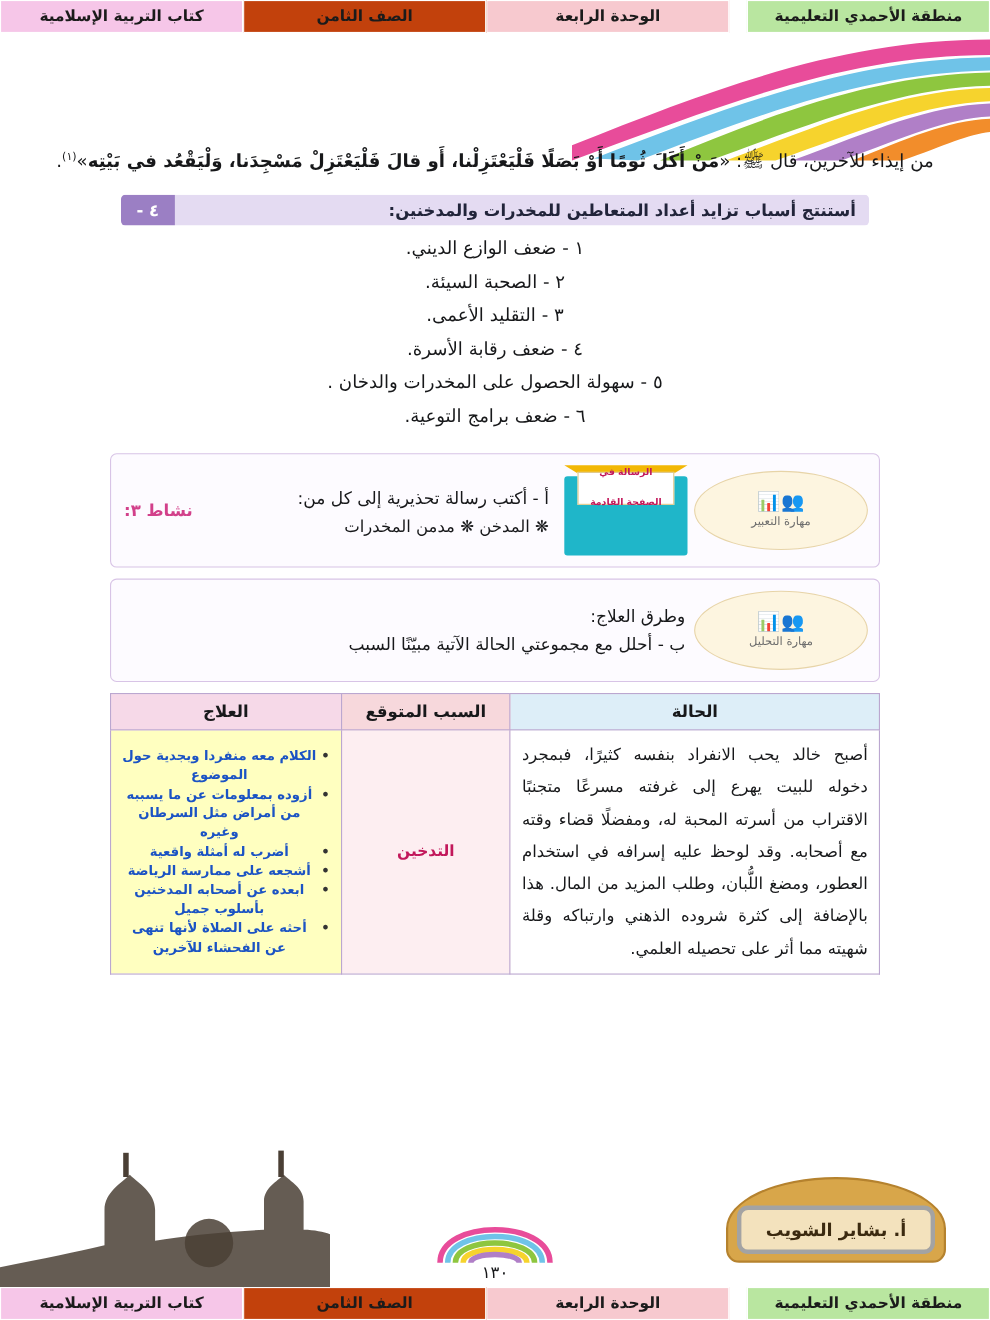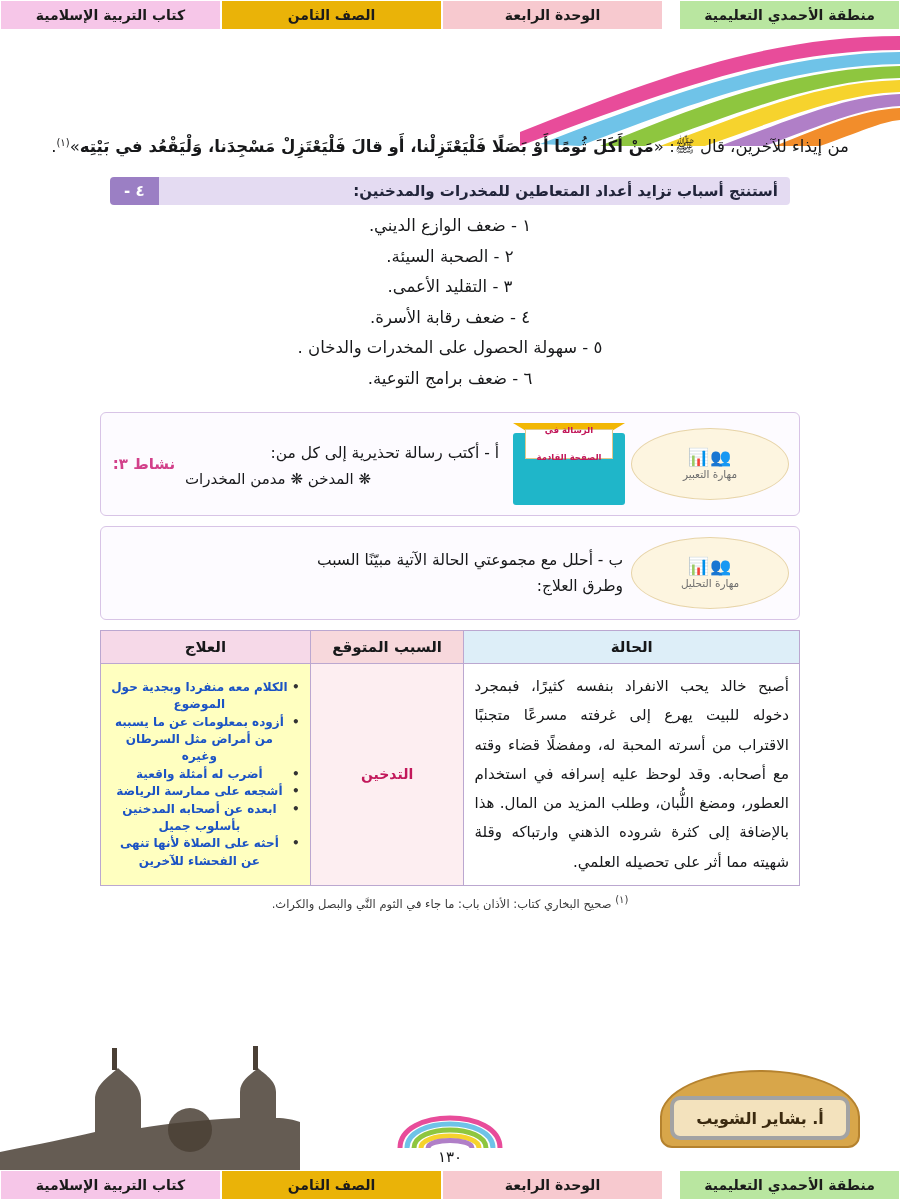--- a/index.html
+++ b/index.html
@@ -19,21 +19,21 @@
   }
   .bar.top { top:0; }
   .bar.bottom { bottom:0; }
   .bar .cell {
     flex:1 1 25%;
     display:flex; align-items:center; justify-content:center;
     font-size:14px; font-weight:bold; color:#1b1b1b;
     border:1px solid #ffffff;
   }
   .cell.c1 { background:#f6c6e8; }   
-  .cell.c2 { background:#eab308; }   
+  .cell.c2 { background:#c2410c; }   
   .cell.c3 { background:#f7c9cf; }   
   .cell.c4 { background:#b9e6a0;margin-left:16px; }   
 
   
   .swoosh { position:absolute; top:28px; left:520px; width:380px; height:120px; overflow:hidden; }
   .swoosh svg { display:block; }
 
   
   .page {
     position:absolute; top:30px; bottom:30px; left:0; right:0;
@@ -89,21 +89,21 @@
     display:flex; flex-direction:row; align-items:center;
     padding:10px 10px;
     min-height:86px;
   }
   .act-label {
     font-size:15px; font-weight:bold; color:#d2408a;
     width:66px; text-align:center; order:3;
   }
   .act-body { flex:1; order:2; padding:0 8px; }
   .act-line { font-size:15.5px; color:#17181a; line-height:1.7; text-align:right; }
-  .act-sub { font-size:15px; color:#17181a; margin-top:4px; text-align:left; letter-spacing:1px;}
+  .act-sub { font-size:15px; color:#17181a; margin-top:4px; text-align:right; letter-spacing:1px;}
 
   .skill-badge {
     order:1;
     width:158px; height:72px; border-radius:50%;
     background:#fdf5e0; border:1px solid #e7d4a8;
     display:flex; flex-direction:column; align-items:center; justify-content:center;
     gap:2px;
   }
   .skill-badge .sicon { font-size:17px; line-height:1; color:#3f3f6b; }
   .skill-badge .slabel { font-size:10.5px; color:#6c6c6c; }
@@ -259,22 +259,22 @@
 
     <div class="act-label">نشاط ٣:</div>
   </div>
 
   <div class="activity">
     <div class="skill-badge">
       <div class="sicon">👥📊</div>
       <div class="slabel">مهارة التحليل</div>
     </div>
     <div class="act-body">
+      <div class="act-line">وطرق العلاج:</div>
       <div class="act-line">ب - أحلل مع مجموعتي الحالة الآتية مبيّنًا السبب</div>
-      <div class="act-line">وطرق العلاج:</div>
     </div>
     <div class="act-label"></div>
   </div>
 
   <table class="case">
     <thead>
       <tr>
         <th class="h1">الحالة</th>
         <th class="h2">السبب المتوقع</th>
         <th class="h3">العلاج</th>
@@ -291,24 +291,20 @@
             <li>أضرب له أمثلة واقعية</li>
             <li>أشجعه على ممارسة الرياضة</li>
             <li>ابعده عن أصحابه المدخنين بأسلوب جميل</li>
             <li>أحثه على الصلاة لأنها تنهى عن الفحشاء للآخرين</li>
           </ul>
         </td>
       </tr>
     </tbody>
   </table>
 
-  <div class="footnote">
-    <span class="fsup">(١)</span>
-    <span>صحيح البخاري    كتاب: الأذان    باب: ما جاء في الثوم النَّي والبصل والكراث.</span>
-  </div>
 
 </div>
 
 <div class="mosque">
   <svg width="300" height="130" viewBox="0 0 300 130">
     <path d="M0,130 L0,112 C40,104 70,98 95,92 L95,60 C95,44 110,36 118,28 C126,36 141,44 141,60 L141,88 C165,84 200,80 240,78 L240,52 C240,40 252,34 258,28 C264,34 276,40 276,52 L276,78 C286,78 294,80 300,82 L300,130 Z" fill="#4a3f35" opacity="0.85"></path>
     <rect x="112" y="8" width="5" height="22" fill="#4a3f35"></rect>
     <rect x="253" y="6" width="5" height="24" fill="#4a3f35"></rect>
     <circle cx="190" cy="90" r="22" fill="#4a3f35" opacity="0.85"></circle>
   </svg>

